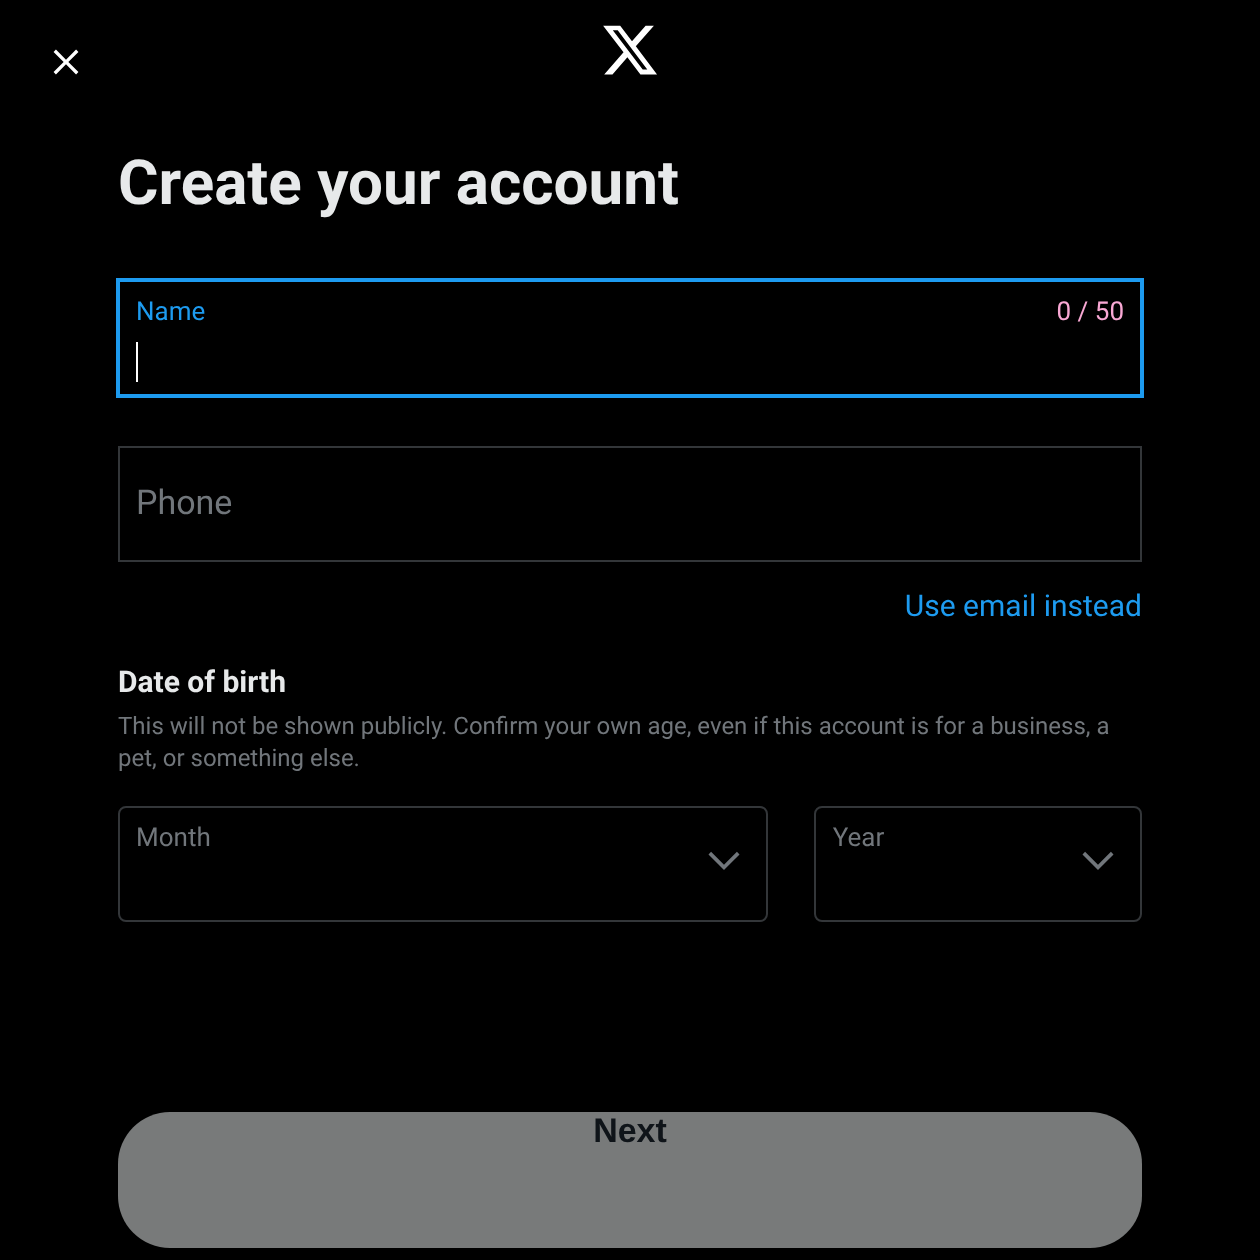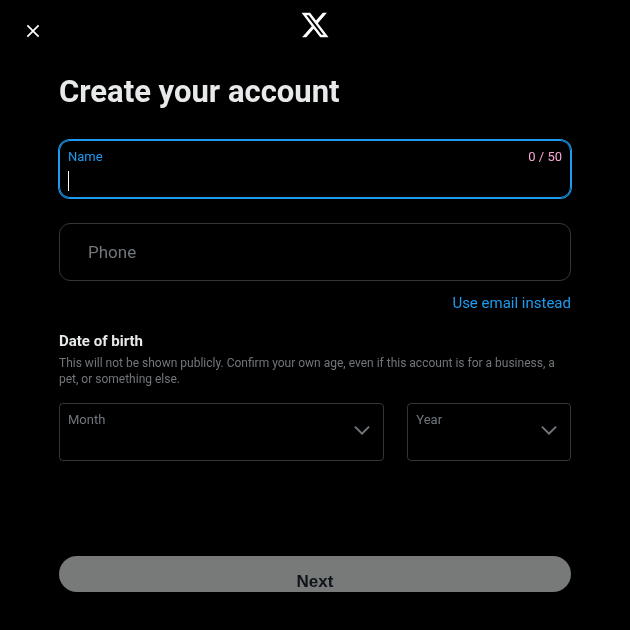--- a/index.html
+++ b/index.html
@@ -38,21 +38,21 @@
     h1 {
       font-size: 31px;
       font-weight: 700;
       margin-top: 20px;
       margin-bottom: 30px;
       color: #e7e9ea;
     }
     .field {
       position: relative;
       border: 1px solid #333639;
-      border-radius: 11px;
+      border-radius: 0;
       margin-bottom: 25px;
     }
     .field.focused {
       border: 1px solid #1d9bf0;
       box-shadow: 0 0 0 1px #1d9bf0;
     }
     .field-label {
       position: absolute;
       left: 8px;
       top: 8px;
@@ -78,21 +78,20 @@
       padding: 28px 8px 8px 8px;
       width: 100%;
     }
     .field.single .field-input {
       padding: 18px 8px 18px 8px;
     }
     .field.single .field-label {
       font-size: 17px;
       top: 18px;
       color: #71767b;
-      margin-left: 20px;
     }
     .cursor {
       position: absolute;
       left: 8px;
       top: 30px;
       width: 1px;
       height: 20px;
       background: #fff;
       animation: blink 1s step-start infinite;
     }
@@ -140,29 +139,29 @@
     .select-chev {
       position: absolute;
       right: 10px;
       top: 50%;
       transform: translateY(-50%);
     }
     .select-chev svg { width: 22px; height: 22px; fill: #71767b; }
     .next-btn {
       margin-top: 95px;
       width: 100%;
-      height: 36px;
+      height: 68px;
       border-radius: 26px;
       background: #787a7a;
       color: #0f1419;
       font-size: 17px;
       font-weight: 700;
       border: none;
       display: flex;
-      align-items: flex-end;
+      align-items: flex-start;
       justify-content: center;
       cursor: pointer;
     }
   </style>
 </head>
 <body>
 
 <div class="header">
   <div class="close-btn">
     <span>

